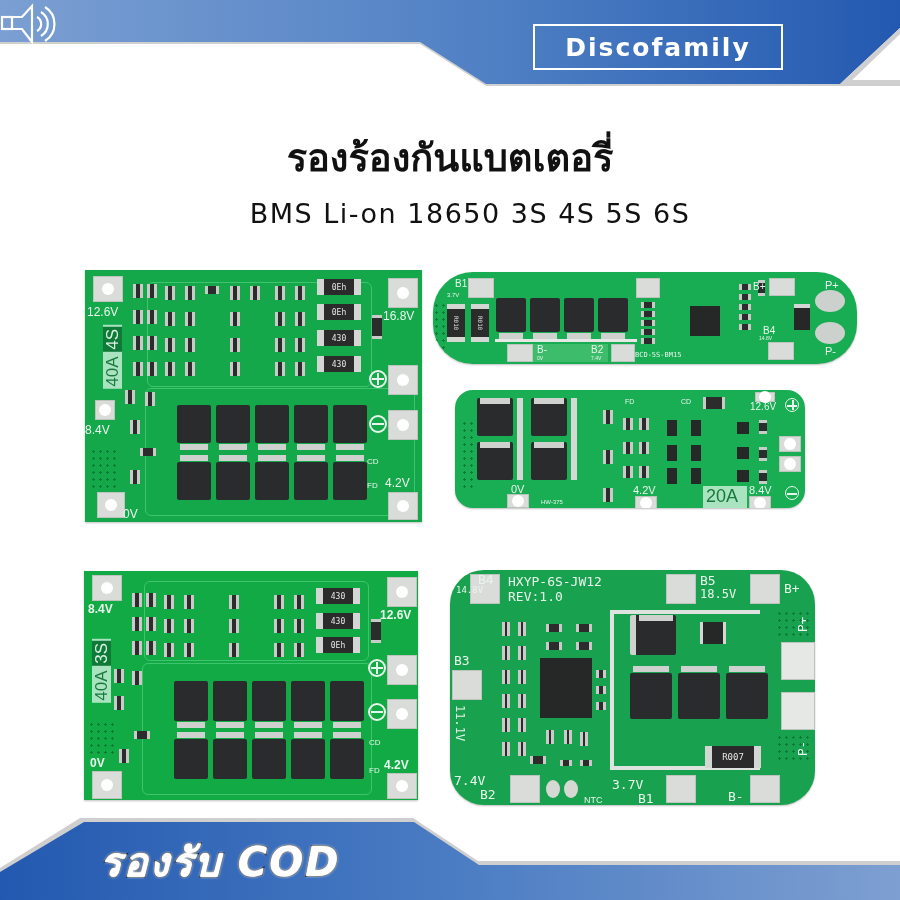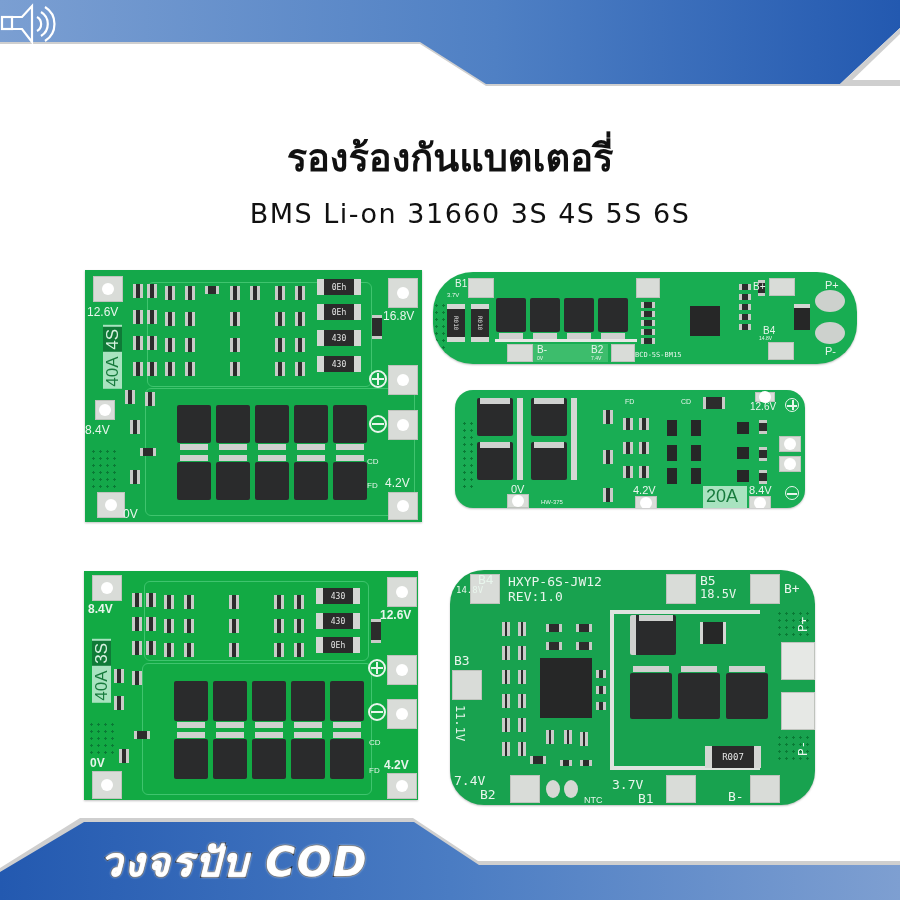--- a/index.html
+++ b/index.html
@@ -90,33 +90,36 @@
       <linearGradient id="tg" x1="0" y1="0" x2="1" y2="0">
         <stop offset="0" stop-color="#7b9fd2"></stop>
         <stop offset="0.55" stop-color="#4f80c4"></stop>
         <stop offset="1" stop-color="#2359b0"></stop>
       </linearGradient>
     </defs>
     <polygon points="0,44 420,44 486,86 900,86 900,80 487,80 421,40 0,40" fill="#cfcfcf"></polygon>
     <polygon points="0,0 900,0 900,28 840,84 486,84 420,42 0,42" fill="url(#tg)"></polygon>
     <polygon points="900,28 840,84 846,86 900,34" fill="#cfcfcf"></polygon>
   </svg>
+  <div class="brand-box">
+    <span class="brand-text">Discofamily</span>
+  </div>
   <svg class="speaker-icon" viewBox="0 0 60 48">
     <g fill="none" stroke="#ffffff" stroke-width="2.2">
       <rect x="2" y="17" width="10" height="12"></rect>
       <path d="M12 17 L22 17 L32 6 L32 42 L22 29 L12 29"></path>
       <path d="M37 17 A8 8 0 0 1 37 31"></path>
       <path d="M41 12 A14 14 0 0 1 41 36"></path>
       <path d="M45 7 A20 20 0 0 1 45 41"></path>
     </g>
   </svg>
 </div>
 
 <div class="title">รองร้องกันแบตเตอรี่</div>
-<div class="subtitle">BMS Li-on 31660 3S 4S 5S 6S</div>
+<div class="subtitle">BMS Li-on 18650 3S 4S 5S 6S</div>
 
 <div class="pcb" style="left:85px; top:270px; width:337px; height:252px;">
   <div class="pcb-trace" style="left:62px; top:12px; width:225px; height:105px;"></div>
   <div class="pcb-trace" style="left:60px; top:118px; width:270px; height:128px;"></div>
   <div class="pad hole" style="left:8px; top:6px; width:30px; height:26px;"></div>
   <div class="silk" style="left:2px; top:36px; font-size:12px;">12.6V</div>
   <div class="pad hole" style="left:303px; top:8px; width:30px; height:30px;"></div>
   <div class="silk" style="left:298px; top:40px; font-size:12px;">16.8V</div>
   <div class="badge-vert" style="left:18px; top:55px;">
     <span>40A</span>
@@ -422,13 +425,13 @@
       <linearGradient id="bg" x1="0" y1="0" x2="1" y2="0">
         <stop offset="0" stop-color="#2359b0"></stop>
         <stop offset="0.5" stop-color="#4a7cc3"></stop>
         <stop offset="1" stop-color="#7e9fd1"></stop>
       </linearGradient>
     </defs>
     <polygon points="0,58 80,8 413,8 478,51 900,51 900,90 0,90" fill="#cfcfcf"></polygon>
     <polygon points="0,62 84,12 414,12 479,55 900,55 900,90 0,90" fill="url(#bg)"></polygon>
   </svg>
 </div>
-<div class="cod-text">วงจรปับ COD</div>
+<div class="cod-text">รองรับ COD</div>
 
 </body></html>

